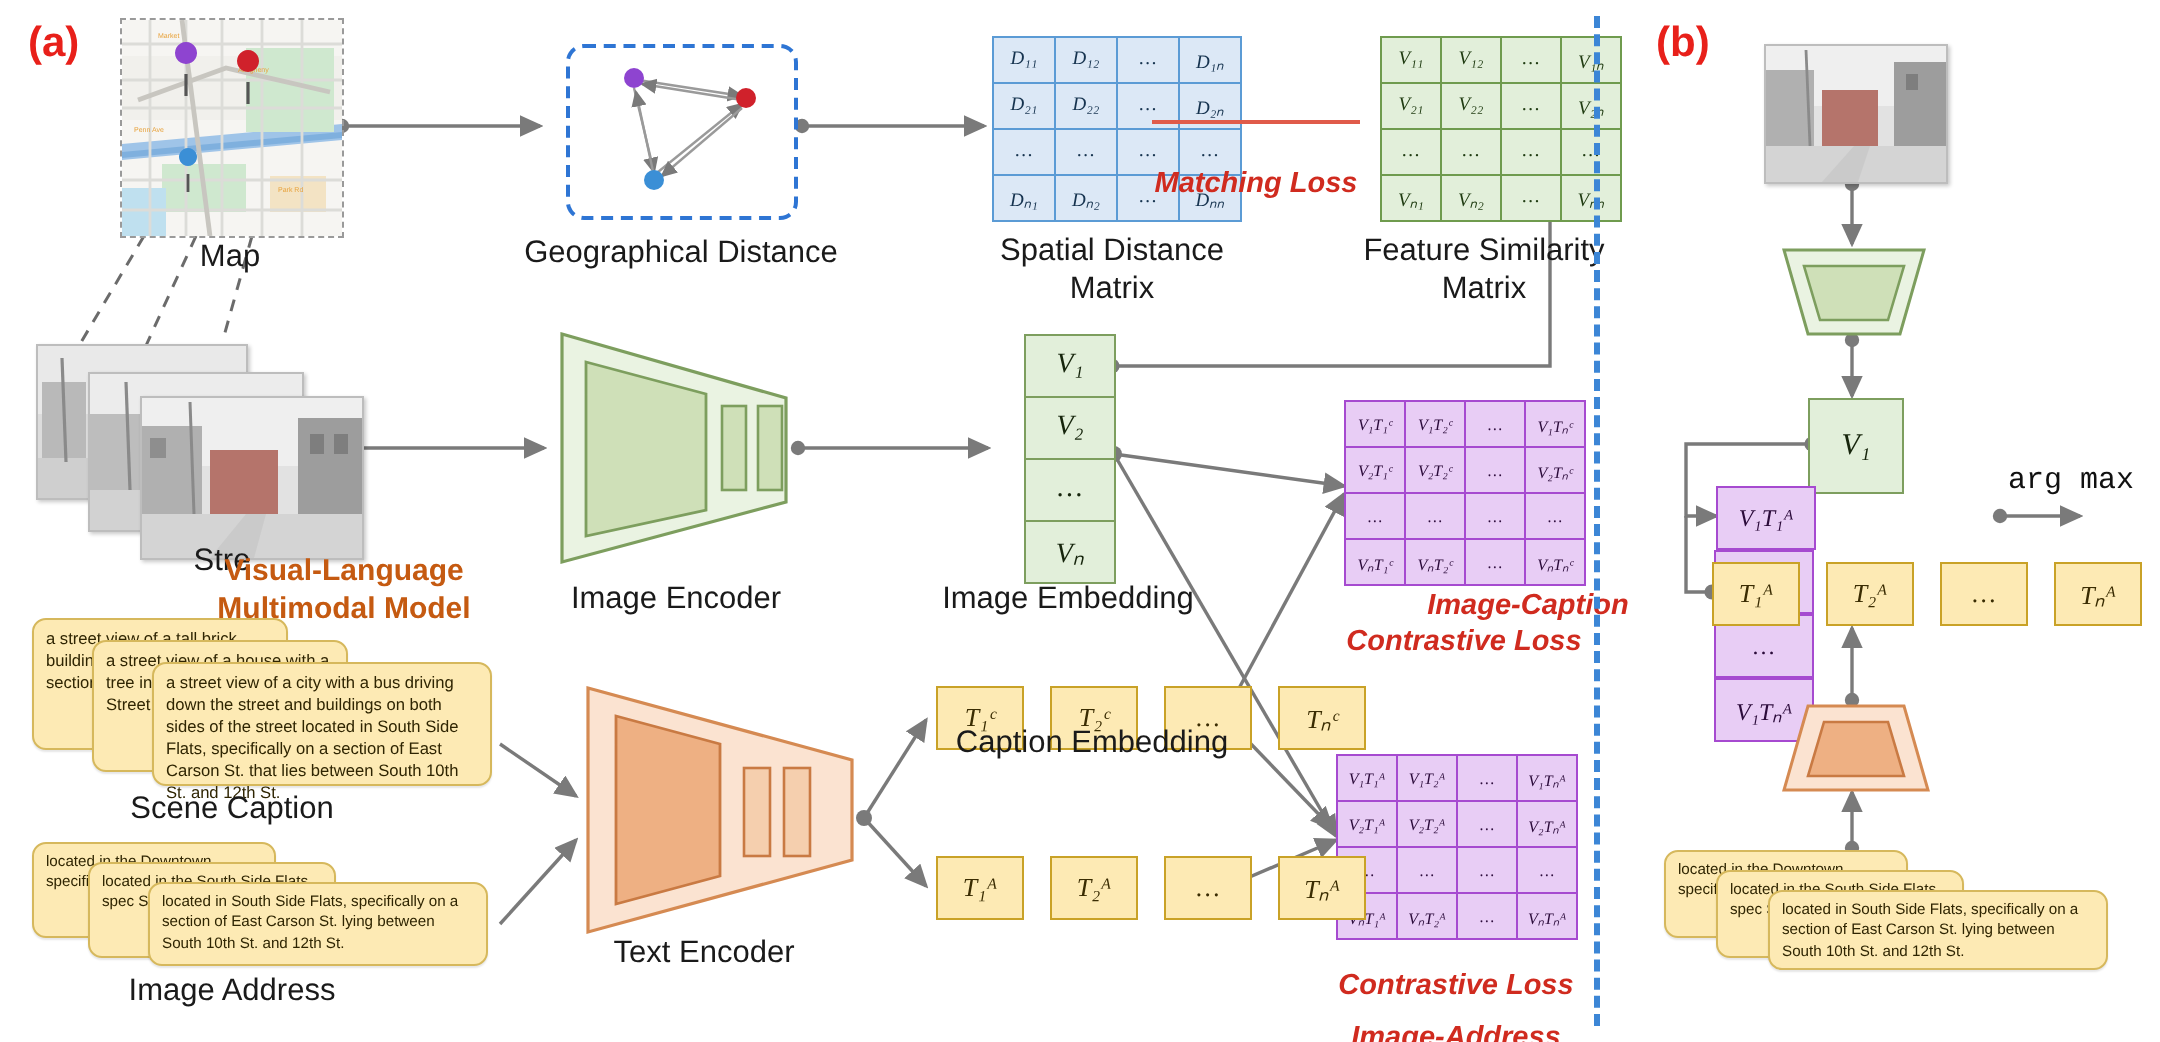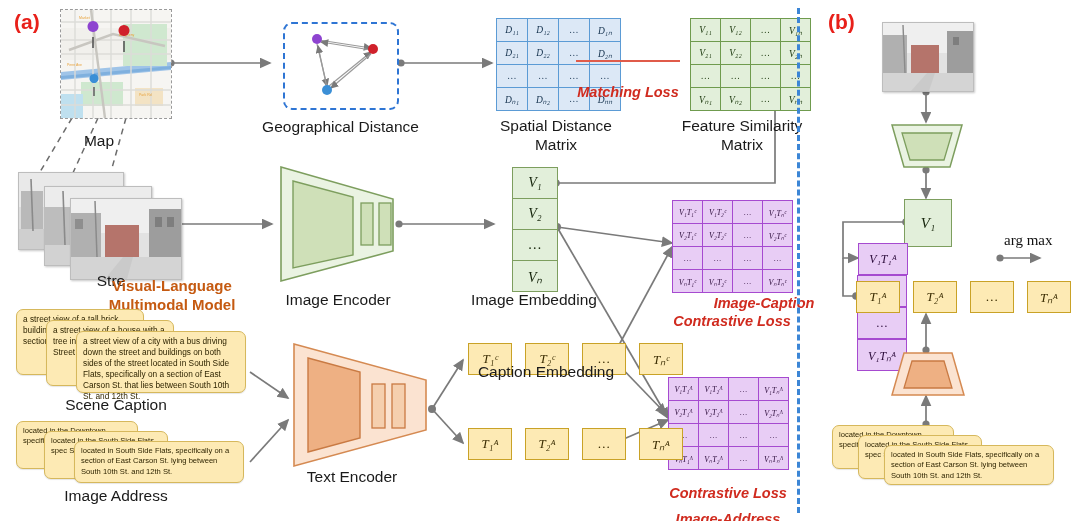--- a/index.html
+++ b/index.html
@@ -109,21 +109,21 @@
     border:2px dashed #2e75d4;border-radius:9px;
   }
   
   .redline{background:#e05b4a;height:2px;}
 
   
   .mapimg{border:1px dashed #9a9a9a;overflow:hidden;}
   .photo{border:1px solid #bdbdbd;overflow:hidden;box-shadow:1px 1px 2px rgba(0,0,0,.22);}
   svg.lines{position:absolute;left:0;top:0;pointer-events:none;}
   .argmax{
-    font-family:Liberation Serif, serif;font-size:15px;color:#111;
+    font-family:Liberation Mono, monospace;font-size:15px;color:#111;
   }
 </style>
 </head>
 <body>
 
 <div class="root">
 
   <svg class="lines" width="1080" height="521">
     <defs>
       <marker id="ah" markerWidth="7" markerHeight="7" refX="6" refY="3.2" orient="auto">
@@ -237,21 +237,21 @@
       <g>
         <path d="M32 22 a5.5 5.5 0 1 1 0.01 0" fill="#8e44d0"></path>
         <path d="M32 27 L32 38" stroke="#555" stroke-width="1.6"></path>
         <path d="M63 26 a5.5 5.5 0 1 1 0.01 0" fill="#d0212b"></path>
         <path d="M63 31 L63 42" stroke="#555" stroke-width="1.6"></path>
         <path d="M33 73 a4.5 4.5 0 1 1 0.01 0" fill="#3b8fd6"></path>
         <path d="M33 77 L33 86" stroke="#555" stroke-width="1.4"></path>
       </g>
     </svg>
   </div>
-  <div class="abs lbl" style="left:44px;top:120px;width:110px;margin-top:12px;">Map</div>
+  <div class="abs lbl" style="left:60px;top:120px;width:110px;">Map</div>
 
   <div class="abs dashbox" style="left:283px;top:22px;width:112px;height:84px;">
     <svg width="108" height="80" viewBox="0 0 108 80">
       <g stroke="#9a9a9a" stroke-width="1.2" fill="none" marker-end="url(#ah)">
         <line x1="34" y1="16" x2="86" y2="24"></line>
         <line x1="86" y1="26" x2="36" y2="18"></line>
         <line x1="32" y1="20" x2="42" y2="62"></line>
         <line x1="42" y1="64" x2="33" y2="22"></line>
         <line x1="44" y1="62" x2="86" y2="28"></line>
         <line x1="86" y1="30" x2="46" y2="64"></line>

